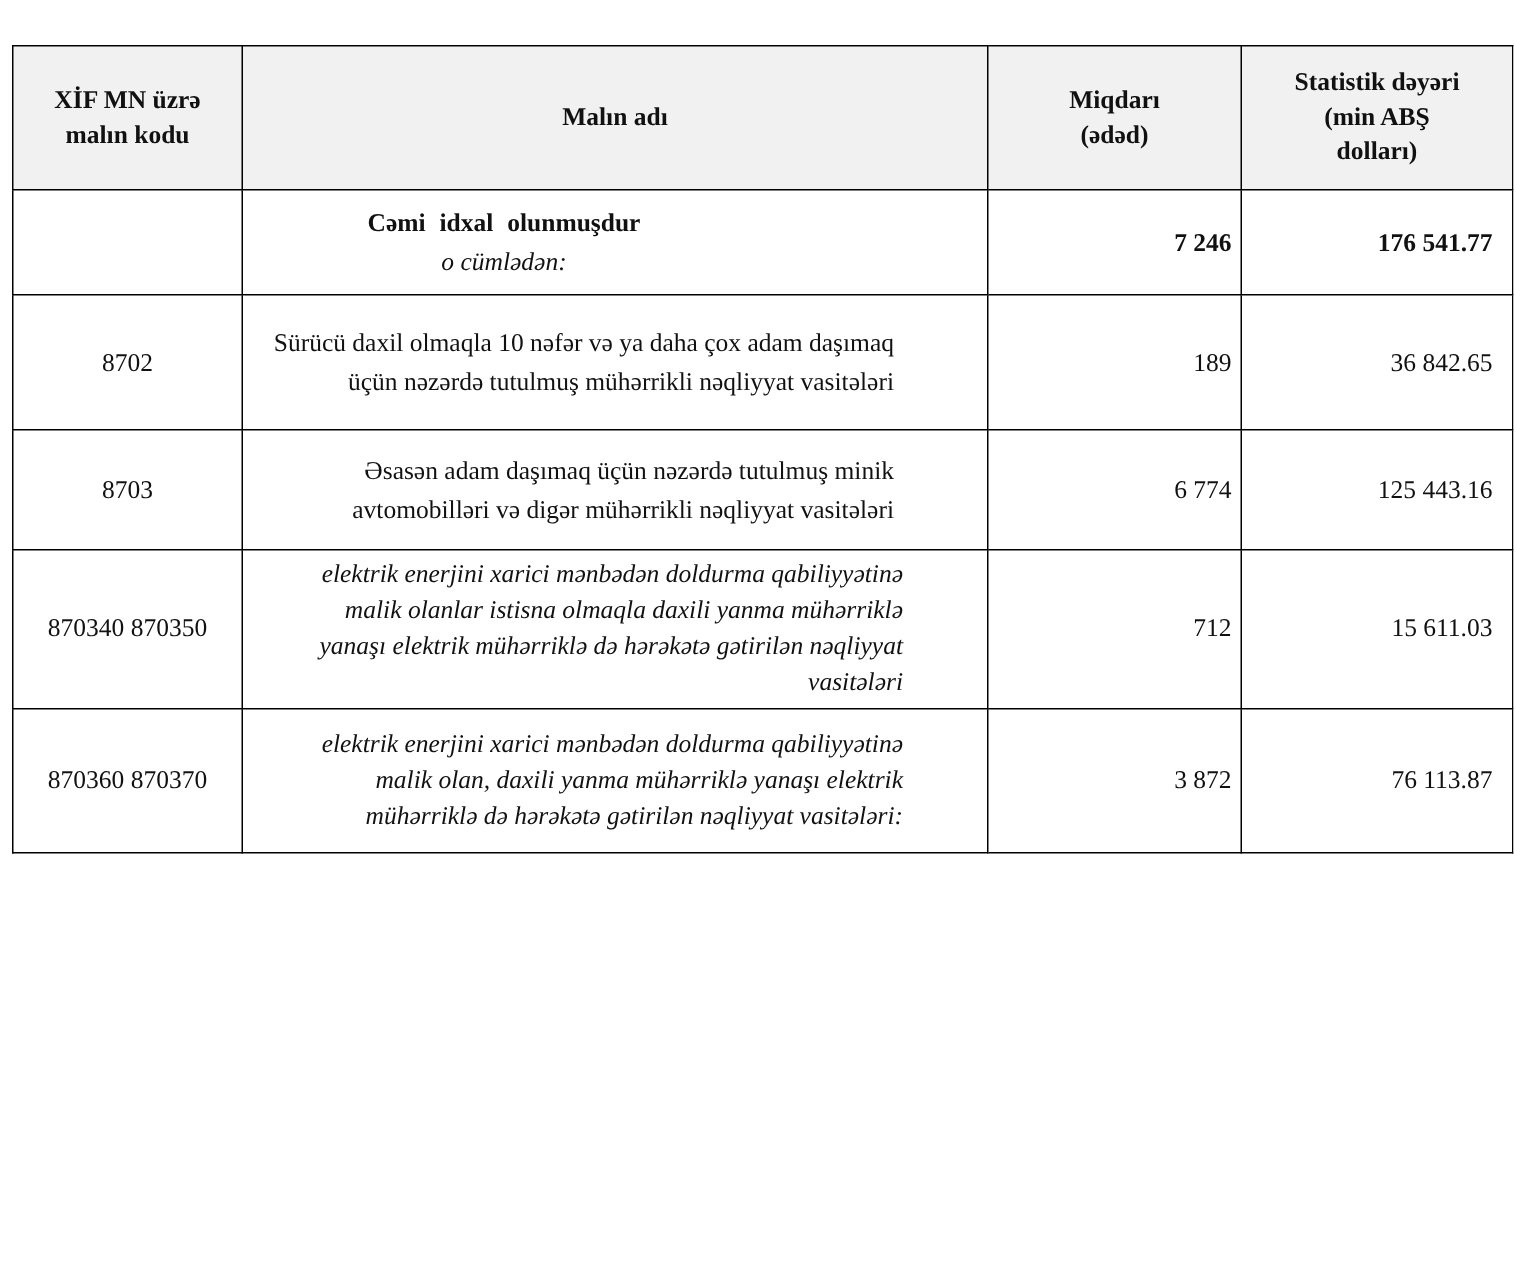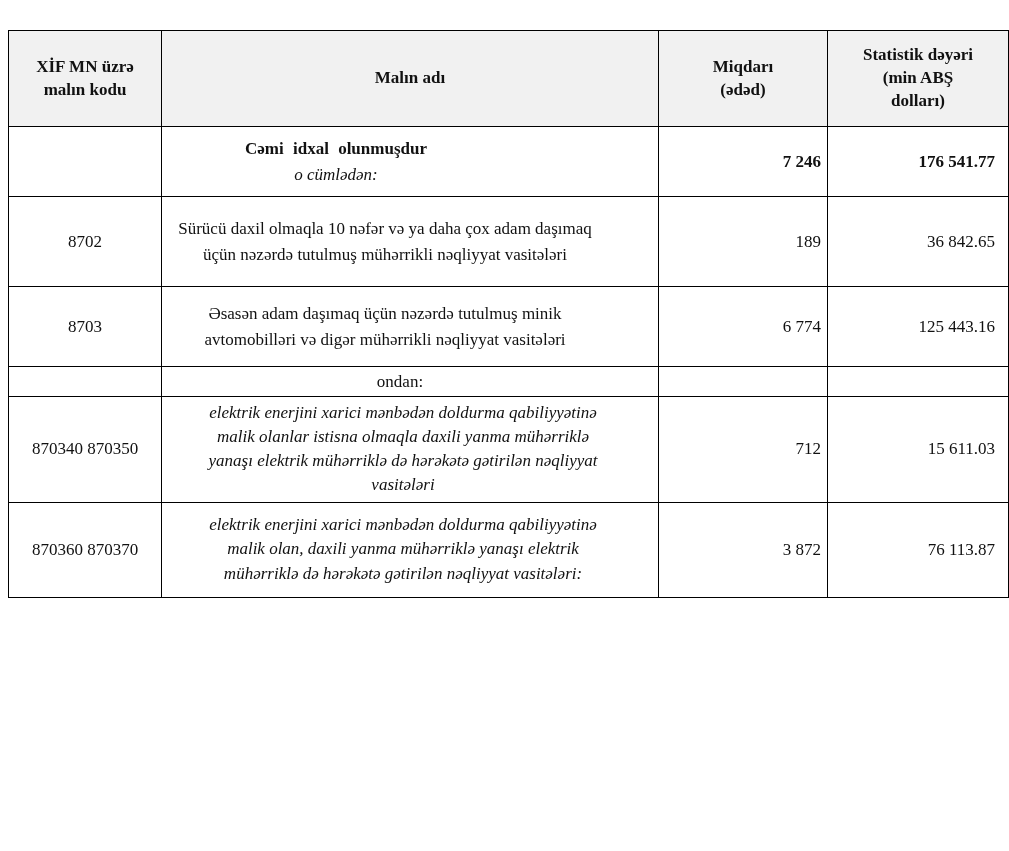--- a/index.html
+++ b/index.html
@@ -46,21 +46,21 @@
   thead tr{height:96px;}
   th{
     background:var(--header-bg);
     font-weight:bold;
     text-align:center;
     white-space:pre-line;
     line-height:1.35;
   }
   td.cell-code{text-align:center;}
   td.cell-name{
-    text-align:center;
+    text-align:right;
     padding:4px 62px 4px 12px;
     line-height:1.5;
   }
   td.cell-qty{text-align:right;padding-right:6px;}
   td.cell-val{text-align:right;padding-right:13px;}
   .name-sub{display:block;}
   
   tr.row-total td.cell-name{text-align:center;padding:4px 158px 4px 10px;}
   tr.row-total .name-main{font-weight:bold;word-spacing:5px;}
   tr.row-total .name-sub{font-style:italic;}
@@ -119,26 +119,20 @@
     <td class="cell-name"><span class="name-main">Sürücü daxil olmaqla 10 nəfər və ya daha çox adam daşımaq üçün nəzərdə tutulmuş mühərrikli nəqliyyat vasitələri</span></td>
     <td class="cell-qty">189</td>
     <td class="cell-val">36 842.65</td>
   </tr>
         <tr class="row-normal">
     <td class="cell-code">8703</td>
     <td class="cell-name"><span class="name-main">Əsasən adam daşımaq üçün nəzərdə tutulmuş minik avtomobilləri və digər mühərrikli nəqliyyat vasitələri</span></td>
     <td class="cell-qty">6 774</td>
     <td class="cell-val">125 443.16</td>
   </tr>
-        <tr class="row-subheader">
-    <td class="cell-code"></td>
-    <td class="cell-name"><span class="name-main">ondan:</span></td>
-    <td class="cell-qty"></td>
-    <td class="cell-val"></td>
-  </tr>
         <tr class="row-italic">
     <td class="cell-code">870340 870350</td>
     <td class="cell-name"><span class="name-main">elektrik enerjini xarici mənbədən doldurma qabiliyyətinə malik olanlar istisna olmaqla daxili yanma mühərriklə yanaşı elektrik mühərriklə də hərəkətə gətirilən nəqliyyat vasitələri</span></td>
     <td class="cell-qty">712</td>
     <td class="cell-val">15 611.03</td>
   </tr>
         <tr class="row-italic">
     <td class="cell-code">870360 870370</td>
     <td class="cell-name"><span class="name-main">elektrik enerjini xarici mənbədən doldurma qabiliyyətinə malik olan, daxili yanma mühərriklə yanaşı elektrik mühərriklə də hərəkətə gətirilən nəqliyyat vasitələri:</span></td>
     <td class="cell-qty">3 872</td>

